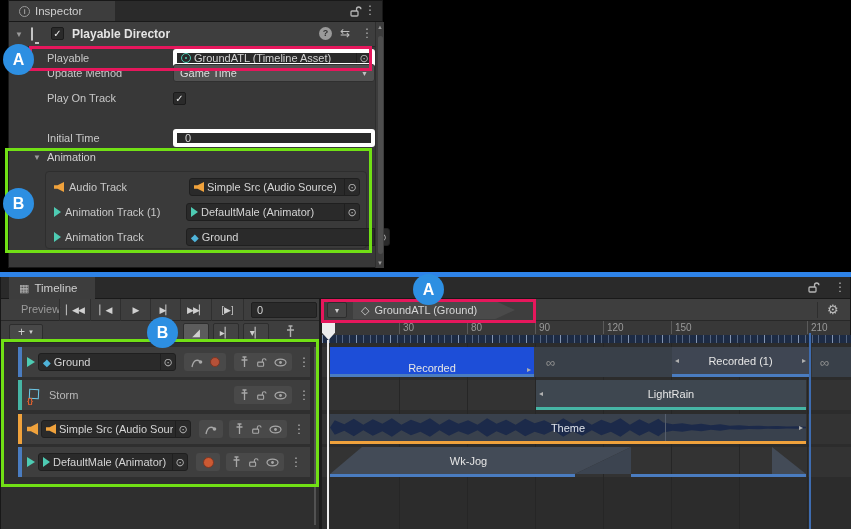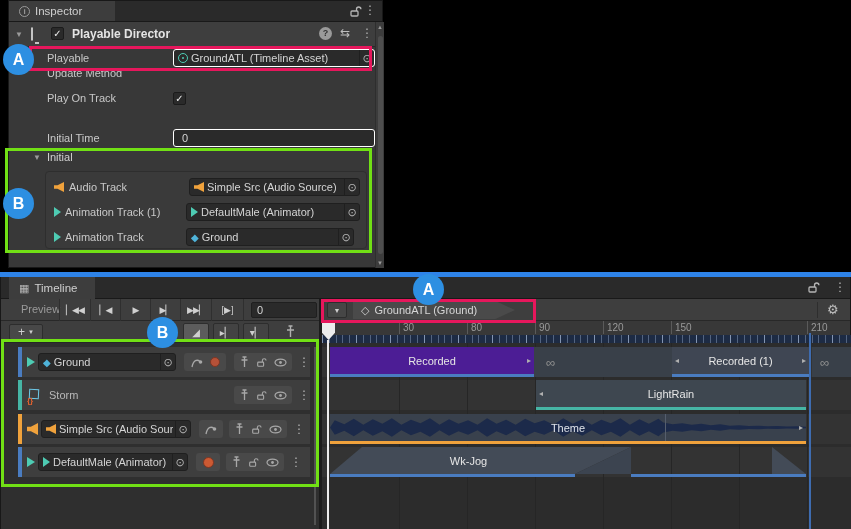--- a/index.html
+++ b/index.html
@@ -8,21 +8,21 @@
   .abs{position:absolute;}
   .flex{display:flex;align-items:center;}
   
   .win{background:#383838;border:1px solid #181818;}
   .tabbar{background:#2a2a2a;border-bottom:1px solid #191919;}
   .tab{background:#3d3d3d;color:#cfcfcf;display:flex;align-items:center;gap:5px;padding:0 10px;height:100%;}
   .hdr{background:#3e3e3e;border-bottom:1px solid #282828;}
   
   .irow{position:absolute;left:8px;width:358px;height:20px;display:flex;align-items:center;padding-left:30px;}
   .ilbl{width:126px;color:#c8c8c8;}
-  .ifield{flex:1;height:18px;background:#2a2a2a;border:1px solid #ffffff;border-radius:3px;display:flex;align-items:center;overflow:hidden;}
+  .ifield{flex:1;height:18px;background:#2a2a2a;border:4px solid #ffffff;border-radius:3px;display:flex;align-items:center;overflow:hidden;}
   .idrop{flex:1;height:18px;background:#515151;border:1px solid #303030;border-radius:3px;display:flex;align-items:center;padding:0 6px;color:#dddddd;}
   .idrop .dd{margin-left:auto;font-size:7px;color:#c0c0c0;}
   .pick{width:15px;height:100%;border-left:1px solid #1f1f1f;display:flex;align-items:center;justify-content:center;color:#b5b5b5;font-size:11px;flex:none;}
   .ftext{white-space:nowrap;overflow:hidden;color:#d4d4d4;padding-left:3px;}
   .chk{width:13px;height:13px;background:#2a2a2a;border:1px solid #1b1b1b;border-radius:2px;color:#eaeaea;font-size:10px;line-height:12px;text-align:center;}
   
   .info-ic{width:11px;height:11px;border-radius:50%;border:1px solid #9a9a9a;color:#9a9a9a;font-size:8px;line-height:10px;text-align:center;font-weight:bold;flex:none;}
   .help-ic{width:13px;height:13px;border-radius:50%;background:#9a9a9a;color:#333;font-size:9px;line-height:13px;text-align:center;font-weight:bold;}
   .mon{width:13px;height:9px;border:1.5px solid #c4c4c4;border-radius:1px;position:relative;}
   .mon::after{content:"";position:absolute;left:3px;bottom:-3.5px;width:4px;height:2px;background:#c4c4c4;}
@@ -91,38 +91,42 @@
       <span class="ilbl">Playable</span>
       <div class="ifield">
         <span class="ta-ic" style="margin-left:4px;"></span>
         <span class="ftext">GroundATL (Timeline Asset)</span>
         <span class="pick" style="margin-left:auto;">⊙</span>
       </div>
     </div>
 
     <div class="irow" style="top:62px;">
       <span class="ilbl">Update Method</span>
+      <div class="idrop">
+        <span>Game Time</span>
+        <span class="dd">▼</span>
+      </div>
     </div>
 
     <div class="irow" style="top:87px;">
       <span class="ilbl">Play On Track</span>
       <span class="chk">✓</span>
     </div>
 
 
     <div class="irow" style="top:127px;">
       <span class="ilbl">Initial Time</span>
       <div class="ifield" style="padding-left:5px;">
         <span class="ftext">0</span>
       </div>
     </div>
 
     <div class="abs flex" style="left:24px;top:150px;gap:6px;">
       <span class="fold">▼</span>
-      <span style="color:#d0d0d0;">Initial</span>
+      <span style="color:#d0d0d0;">Animation</span>
     </div>
 
     <div class="abs" style="left:36px;top:170px;width:322px;height:78px;background:#3a3a3a;border:1px solid #2e2e2e;border-radius:4px;">
 
       <div class="flex" style="position:absolute;left:8px;top:4px;width:306px;height:22px;">
         <span class="spk"></span>
         <span style="margin-left:5px;width:120px;">Audio Track</span>
         <div class="ofield" style="flex:1;">
           <span class="spk" style="margin-left:4px;"></span>
           <span class="ftext">Simple Src (Audio Source)</span>
@@ -133,21 +137,21 @@
       <div class="flex" style="position:absolute;left:8px;top:29px;width:306px;height:22px;">
         <span class="tri" style="border-left-width:7px;"></span>
         <span style="margin-left:4px;width:121px;white-space:nowrap;overflow:hidden;">Animation Track (1)</span>
         <div class="ofield" style="flex:1;">
           <span class="tri" style="border-left-width:7px;margin-left:4px;"></span>
           <span class="ftext">DefaultMale (Animator)</span>
           <span class="pick" style="margin-left:auto;">⊙</span>
         </div>
       </div>
 
-      <div class="flex" style="position:absolute;left:8px;top:54px;width:300px;height:22px;">
+      <div class="flex" style="position:absolute;left:8px;top:54px;width:336px;height:22px;">
         <span class="tri" style="border-left-width:7px;"></span>
         <span style="margin-left:4px;width:121px;">Animation Track</span>
         <div class="ofield" style="flex:1;">
           <span class="cube" style="margin-left:4px;">◆</span>
           <span class="ftext">Ground</span>
           <span class="pick" style="margin-left:auto;">⊙</span>
         </div>
       </div>
     </div>
 
@@ -379,21 +383,21 @@
       <span>
           <svg width="13" height="9" viewBox="0 0 13 9">
             <ellipse cx="6.5" cy="4.5" rx="5.5" ry="3.4" fill="none" stroke="#a8a8a8" stroke-width="1.2"></ellipse>
             <circle cx="6.5" cy="4.5" r="1.4" fill="#a8a8a8"></circle>
           </svg>
         </span>
     </div>
     <span class="kebab" style="margin-left:6px;">⋮</span>
   </div>
 
-  <div class="clip" style="left:330px;top:347px;width:204px;background:#4c1d95;border-bottom:3px solid #4a7cc0;">
+  <div class="clip" style="left:330px;top:347px;width:204px;background:#1d4ed8;border-bottom:3px solid #4a7cc0;align-items:flex-end;">
     <span>Recorded</span>
     <span class="arrR">▸</span>
   </div>
   <div class="clip" style="left:534px;top:347px;width:138px;background:#394049;justify-content:flex-start;padding-left:12px;color:#8f8f8f;font-size:13px;">
     <span>∞</span>
   </div>
   <div class="clip" style="left:672px;top:347px;width:137px;background:#3f4653;border-bottom:3px solid #4a7cc0;">
     <span class="arrL">◂</span>
     <span>Recorded (1)</span>
     <span class="arrR">▸</span>

